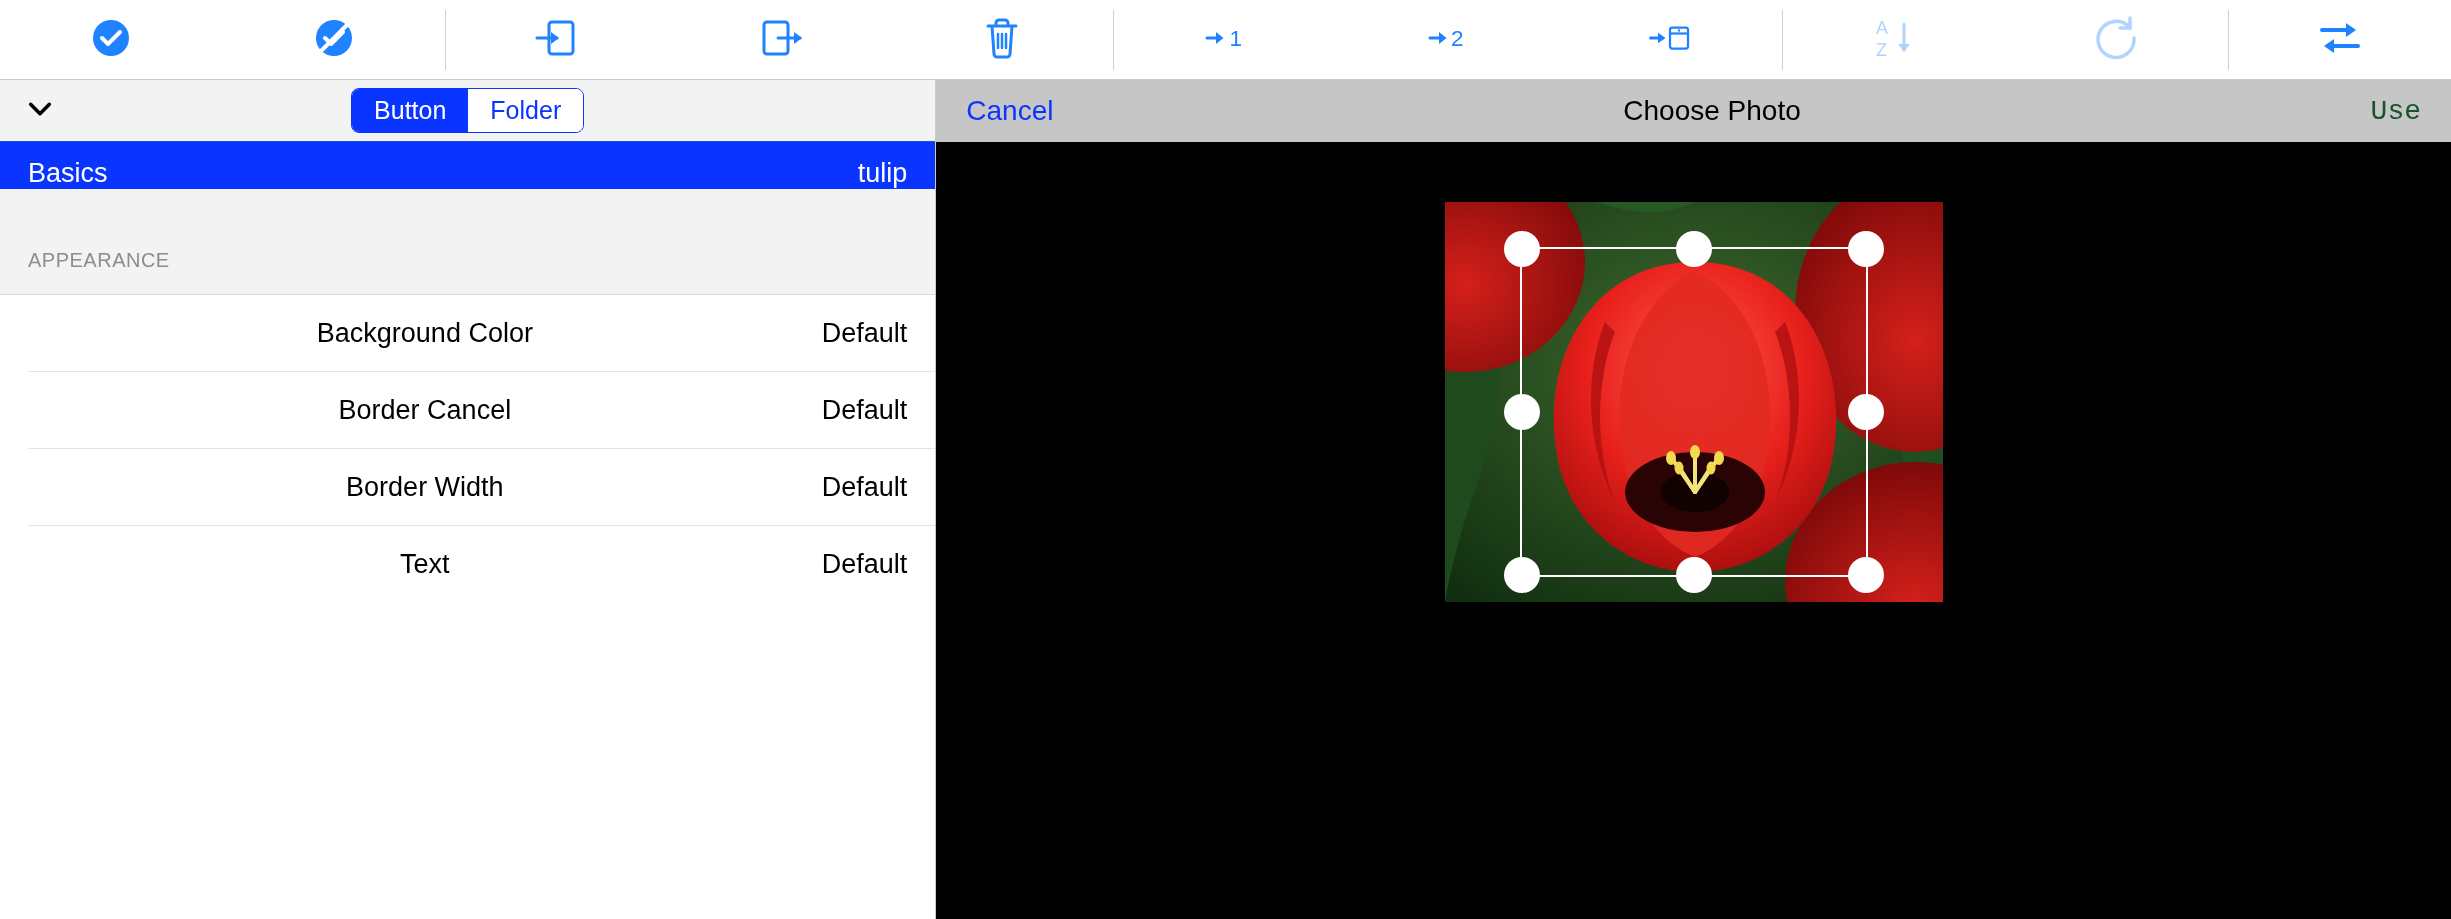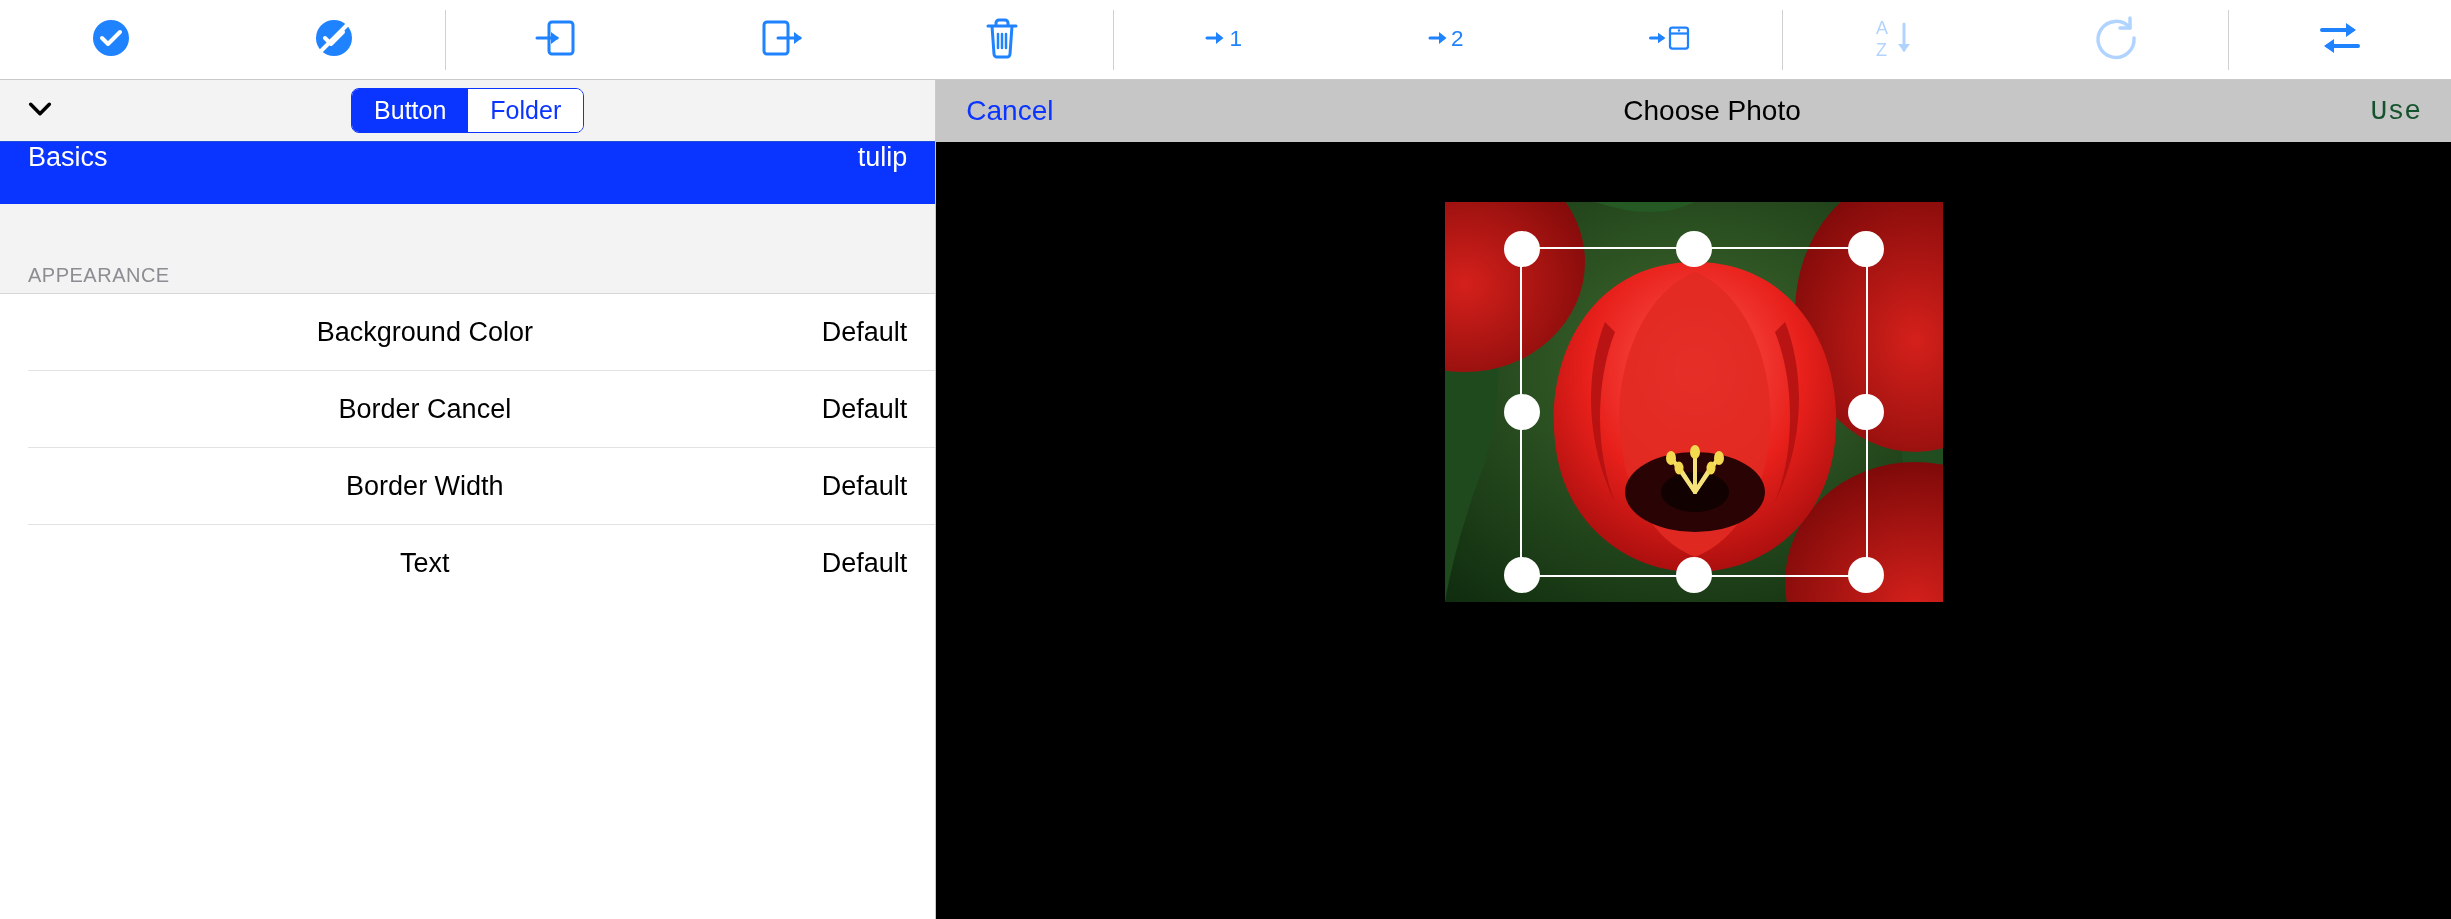--- a/index.html
+++ b/index.html
@@ -68,40 +68,40 @@
   }
   .seg > div.active {
     background: #0a34ff;
     color: #fff;
   }
 
   
   .basics-row {
     background: #0a34ff;
     color: #fff;
-    height: 62px;
-    display: flex;
-    align-items: flex-start;
+    height: 47px;
+    display: flex;
+    align-items: flex-end;
     padding: 0 28px;
     font-size: 27px;
   }
   .basics-row .label { flex: 1; }
   .basics-row .value { }
 
   
   .section-spacer {
     height: 60px;
     background: #f3f3f4;
   }
   .section-header {
     background: #f3f3f4;
     color: #8c8c92;
     font-size: 20px;
     letter-spacing: 0.5px;
-    padding: 0 28px 6px 28px;
+    padding: 0 28px 22px 28px;
     border-bottom: 1px solid #d7d7d9;
   }
 
   
   .prop-list { background: #fff; }
   .prop-row {
     display: flex;
     align-items: center;
     height: 76px;
     padding: 0 28px;

